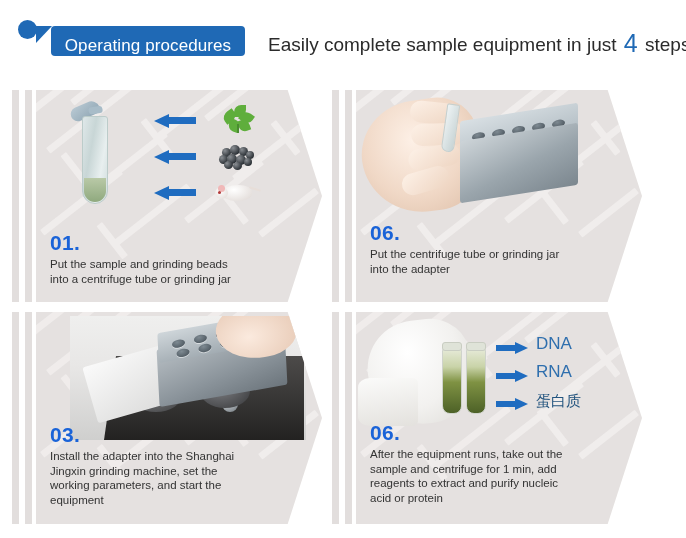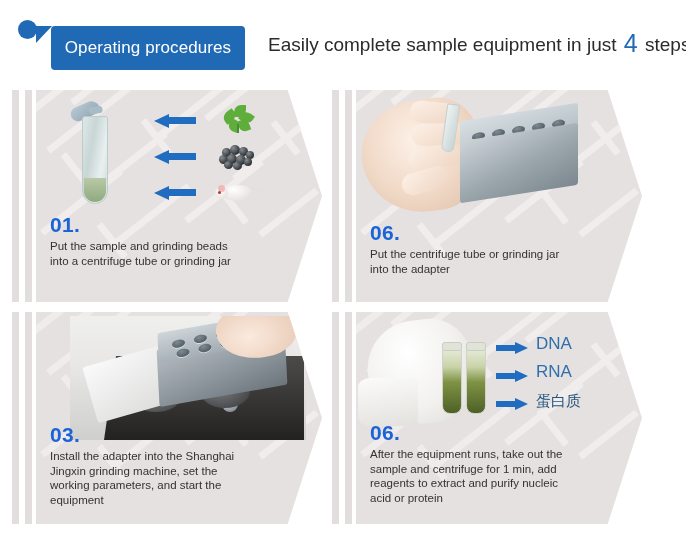--- a/index.html
+++ b/index.html
@@ -20,24 +20,24 @@
     background: #1f69b5;
   }
   .badge-tail {
     position: absolute; left: 18px; top: 4px;
     width: 0; height: 0;
     border-left: 16px solid #1f69b5;
     border-bottom: 17px solid transparent;
   }
   .badge-body {
     position: absolute; left: 33px; top: 4px;
-    width: 194px; height: 44px;
+    width: 194px; height: 30px;
     background: #1f69b5;
     border-radius: 4px;
-    display: flex; align-items: center; justify-content: center;
+    display: flex; align-items: flex-end; justify-content: center;
   }
   .badge-body span {
     color: #ffffff; font-size: 17px; letter-spacing: .1px;
     white-space: nowrap;
   }
   .header-title {
     position: absolute; left: 268px; top: 30px;
     font-size: 19px; color: #2b2b2b; white-space: nowrap;
     line-height: 26px;
   }
@@ -255,21 +255,21 @@
   
   .txt { position: absolute; left: 14px; width: 250px; }
   .step-no {
     color: #1a63d8; font-size: 21px; font-weight: bold;
     letter-spacing: .3px; line-height: 22px;
   }
   .step-desc {
     color: #333333; font-size: 11.5px; line-height: 14.5px;
     margin-top: 3px; white-space: pre-line;
   }
-  .c1 .txt { top: 124px; }
+  .c1 .txt { top: 142px; }
   .c2 .txt { top: 132px; }
   .c3 .txt { top: 112px; }
   .c4 .txt { top: 110px; }
   .c3 .txt, .c4 .txt { width: 248px; }
 </style>
 </head>
 <body>
 
 <div class="page">
 

